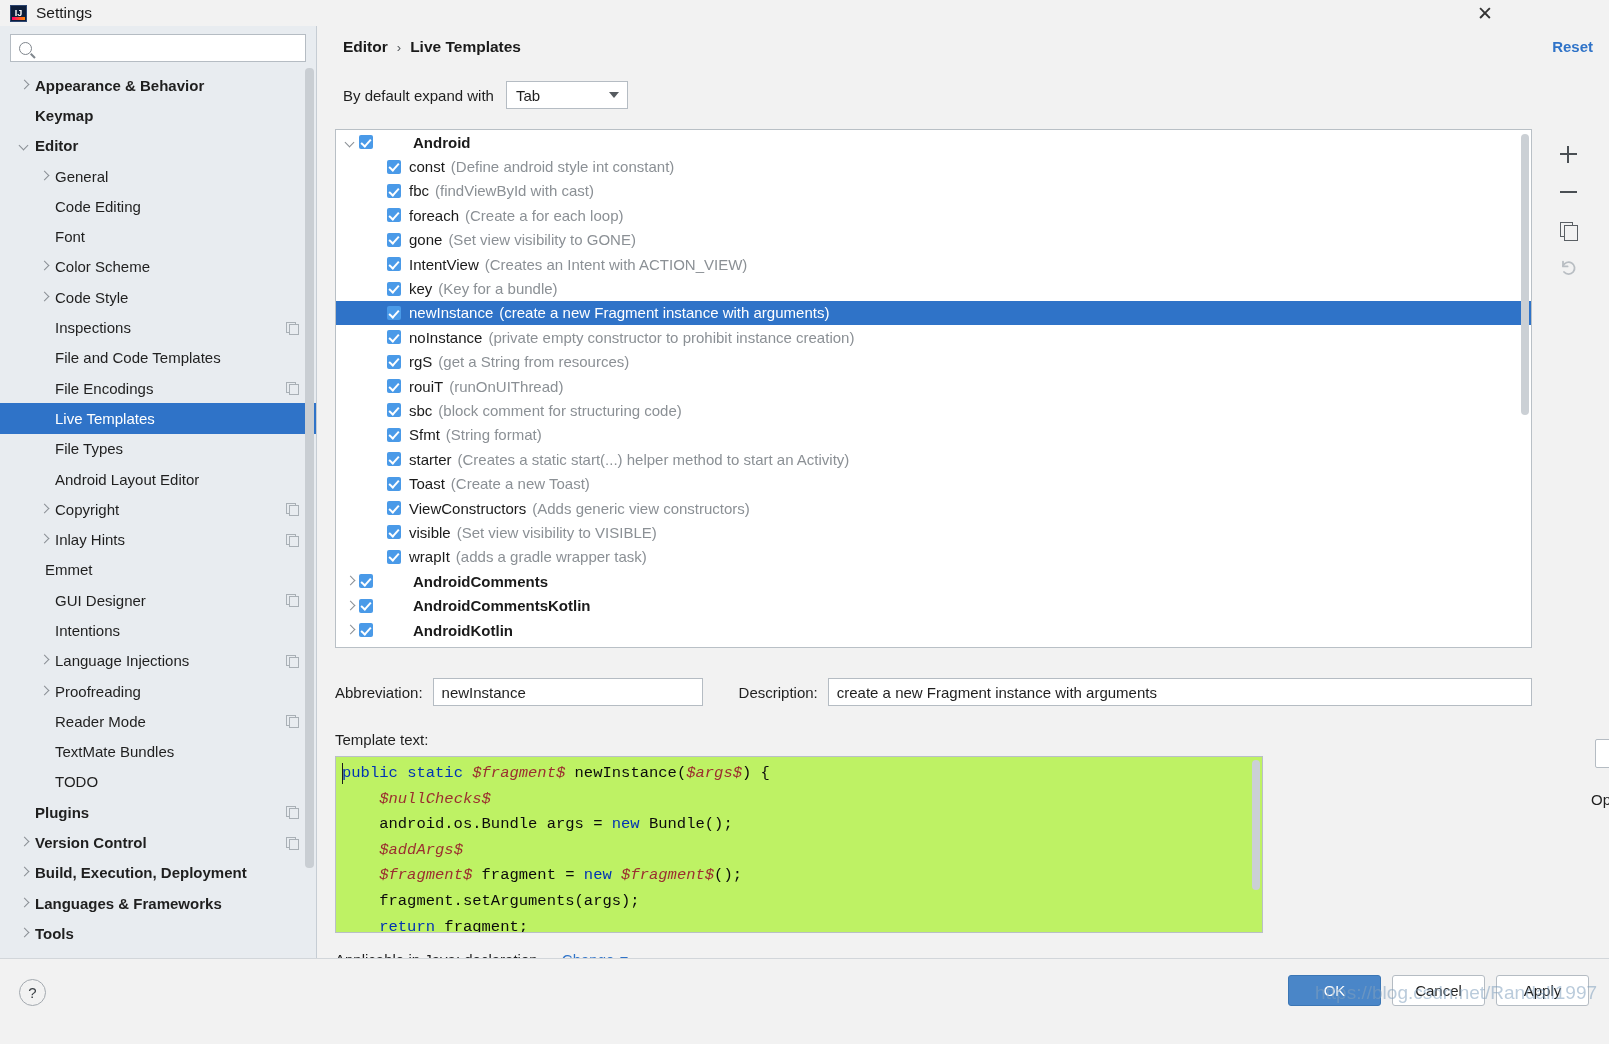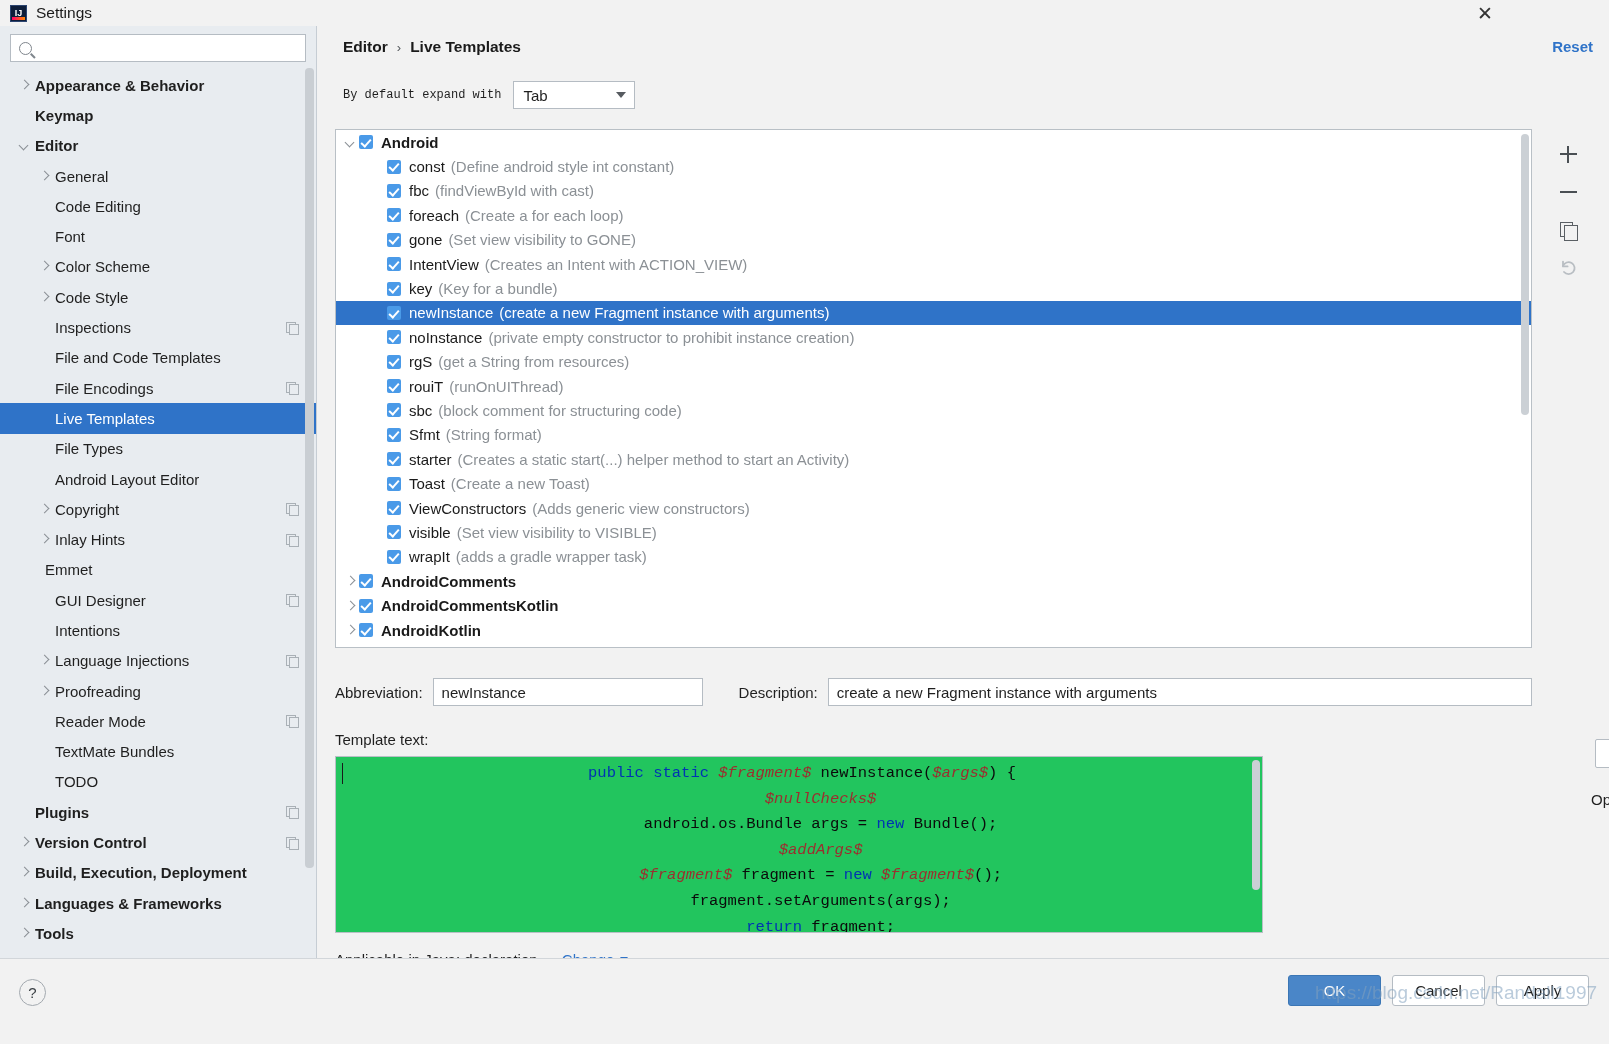--- a/index.html
+++ b/index.html
@@ -122,21 +122,21 @@
   .breadcrumb .sep { font-weight: normal; color: #55595d; font-size: 13px; }
   .reset-link {
     position: absolute; right: 16px; top: 12px;
     color: #2f73c8; font-size: 15px; font-weight: bold; cursor: pointer;
   }
 
   .expandrow {
     position: absolute; left: 25px; top: 55px;
     display: flex; align-items: center; gap: 12px;
   }
-  .expandrow .lab { font-size: 12px; font-family: Liberation Mono, monospace; }
+  .expandrow .lab { font-size: 15px; }
   .combo {
     height: 28px; min-width: 122px; background: #ffffff;
     border: 1px solid #b5bcc3; display: flex; align-items: center;
     padding: 0 0 0 9px; cursor: pointer; position: relative;
     font-size: 15px;
   }
   .combo .val { flex: 1; }
   .combo .caret {
     width: 26px; display: flex; align-items: center; justify-content: center;
   }
@@ -174,21 +174,21 @@
     width: 14px; height: 14px; flex: none; margin-right: 8px;
     background: #4a9ae8; border-radius: 2px; position: relative;
   }
   .cbx::after {
     content: ""; position: absolute; left: 4.4px; top: 1.6px;
     width: 4px; height: 8px;
     border-right: 2px solid #ffffff; border-bottom: 2px solid #ffffff;
     transform: rotate(42deg);
   }
   .tname { font-weight: normal; color: #1a1a1a; }
-  .tgroup .tname { font-weight: bold; }
+  .tgroup .tname { font-weight: bold; margin-left: 32px; }
   .tdesc { color: #8b9095; margin-left: 6px; }
   .trow.selected .tname, .trow.selected .tdesc { color: #ffffff; }
   .indent-child { padding-left: 51px; }
   .indent-group { padding-left: 6px; }
 
   .tree-vscroll {
     position: absolute; right: 1px; top: 1px; width: 10px; height: 517px;
   }
   .tree-vthumb {
     position: absolute; left: 1px; top: 3px; width: 8px; height: 281px;
@@ -233,25 +233,24 @@
   }
   #abbrev-input { width: 270px; }
   #desc-input { width: 704px; margin-left: 0; }
   .gap-lg { width: 36px; }
 
   .tmpl-label { position: absolute; left: 17px; top: 705px; font-size: 15px; }
 
   
   .code {
     position: absolute; left: 17px; top: 730px; width: 928px; height: 177px;
-    background: #22c55e; border: 1px solid #b9c0c6;
+    background: #bef264; border: 1px solid #b9c0c6;
     font-family: "Liberation Mono", monospace; font-size: 15.5px;
     line-height: 25.6px; overflow: hidden; padding: 4px 0 0 6px;
     color: #0f0f0f;
-    text-align: center;
   }
   .kw { color: #0033b3; }
   .var { color: #9b2f2f; font-style: italic; }
   .plain { color: #0b0b0b; }
   .code-caret {
     position: absolute; left: 6px; top: 6px; width: 1px; height: 21px; background: #1a1a1a;
   }
   .code-vscroll {
     position: absolute; right: 1px; top: 1px; width: 10px; height: 175px;
   }

